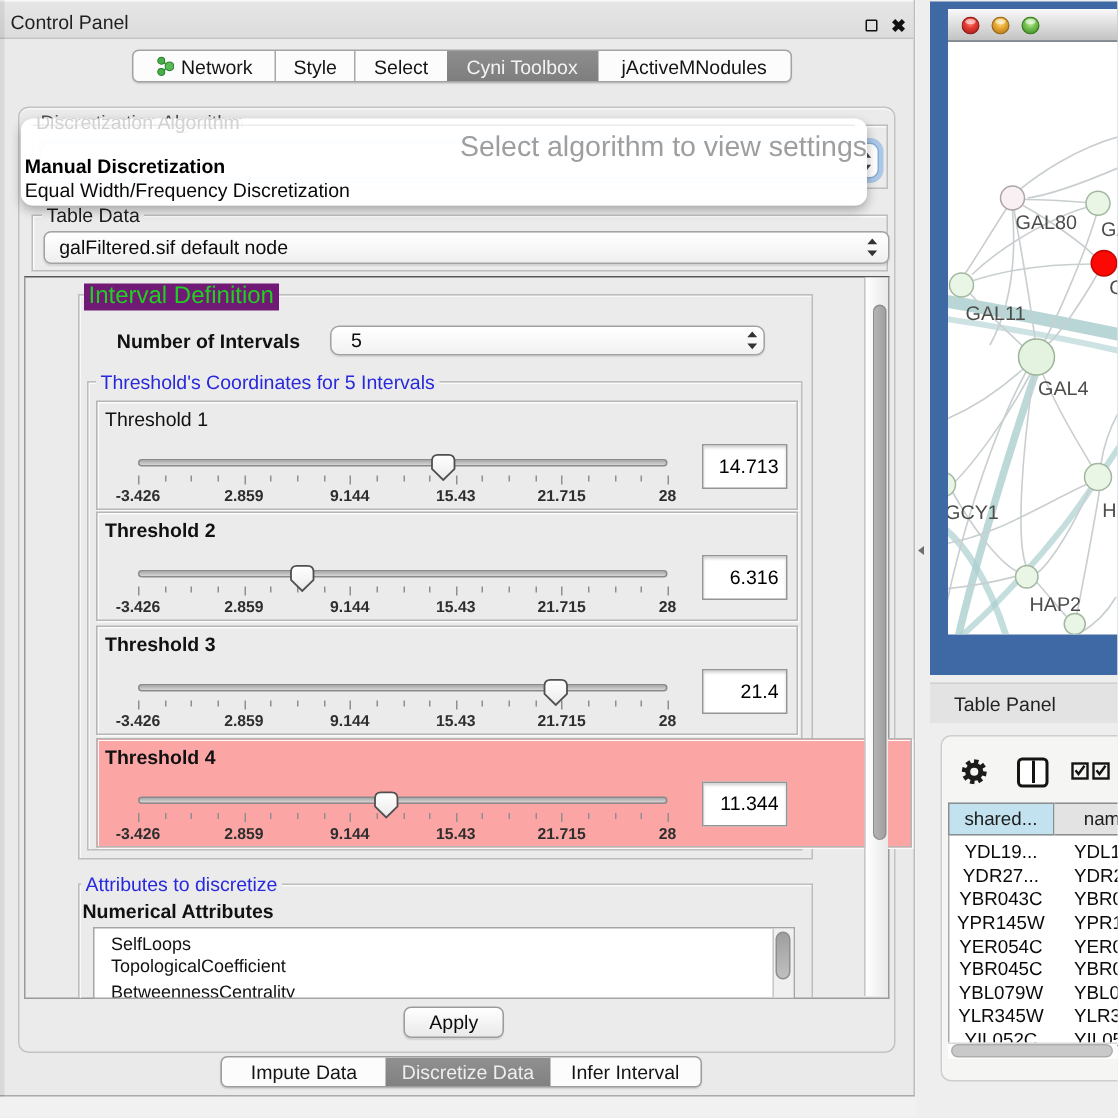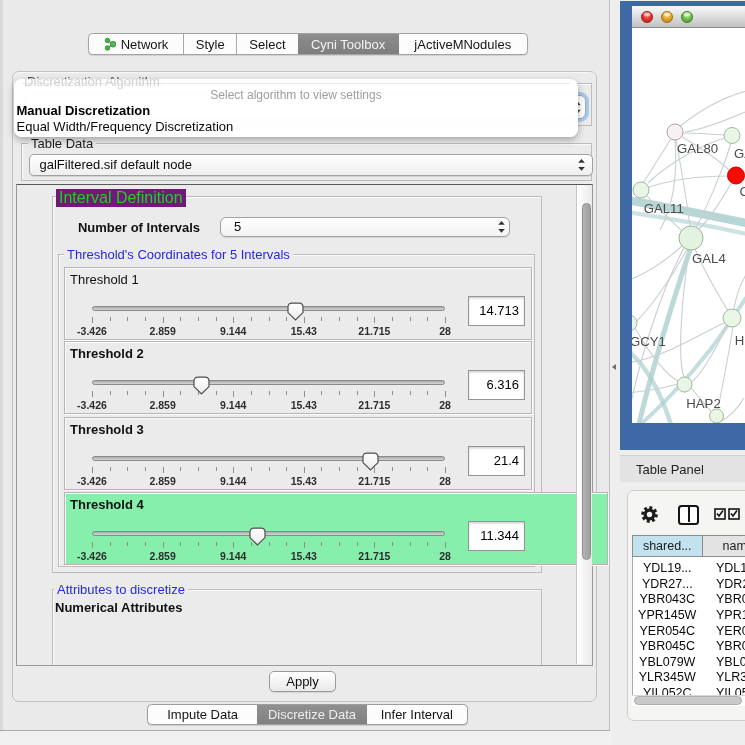--- a/index.html
+++ b/index.html
@@ -3,20 +3,25 @@
 * { margin:0; padding:0; box-sizing:border-box; }
 body { width:745px; height:745px; position:relative; overflow:hidden;
   font-family:"Liberation Sans",sans-serif; background:#f1f1f1; }
 .abs { position:absolute; }
 .seg { display:flex; align-items:center; justify-content:center; font-size:13px; color:#141414; height:100%; }
 </style></head>
 <body>
 
 <div class="abs" style="left:0;top:0;width:610px;height:731px;background:#eaeaea;border-right:1px solid #bcbcbc;border-bottom:1px solid #ababab">
 
+  <div class="abs" style="left:0;top:0;width:100%;height:26px;background:linear-gradient(#e6e6e6,#dcdcdc);border-top:1px solid #f8f8f8;border-bottom:1px solid #c2c2c2">
+    <div class="abs" style="left:7px;top:0;height:26px;display:flex;align-items:center;font-size:13px;color:#1f1f1f">Control Panel</div>
+    <div class="abs" style="left:577px;top:12px;width:8px;height:8px;border:1.5px solid #111;border-radius:1px"></div>
+    <div class="abs" style="left:594px;top:9px;font-size:12px;font-weight:700;color:#111">✖</div>
+  </div>
 
   <div class="abs" style="left:0;top:0;width:3px;height:731px;background:rgba(0,0,0,0.07)"></div>
 
   <div class="abs" style="left:88px;top:33px;width:440px;height:22px;background:#fcfcfc;border:1px solid #a3a3a3;border-radius:4.5px;display:flex;overflow:hidden;box-shadow:0 1px 1px rgba(0,0,0,0.12)">
     <div class="seg" style="width:94.5px">
       <svg width="12" height="14" viewBox="0 0 12 14" style="margin-right:5px">
           <path d="M3.5,3.5 L9,7.2 L3.5,11" stroke="#57a557" stroke-width="1.2" fill="none"></path>
           <circle cx="3.5" cy="3.5" r="2.3" fill="#46b046" stroke="#2e7d2e" stroke-width="0.7"></circle>
           <circle cx="3.5" cy="11" r="2.3" fill="#46b046" stroke="#2e7d2e" stroke-width="0.7"></circle>
           <circle cx="9" cy="7.2" r="2.9" fill="#55bb55" stroke="#2e7d2e" stroke-width="0.7"></circle>
@@ -183,21 +188,21 @@
           <linearGradient id="thg3" x1="0" y1="0" x2="0" y2="1">
             <stop offset="0" stop-color="#ffffff"></stop>
             <stop offset="0.55" stop-color="#f4f4f4"></stop>
             <stop offset="1" stop-color="#e8e8e8"></stop>
           </linearGradient>
         </defs>
         <path d="M1,5.2 Q1,1.2 5,1.2 L12,1.2 Q16,1.2 16,5.2 L16,10.6 L8.5,18 L1,10.6 Z" fill="url(#thg3)" stroke="#4f4f4f" stroke-width="1.2"></path>
       </svg>
   <div style="position:absolute;left:403.5px;top:27.5px;width:57px;height:30px;background:#fff;border:1px solid #959595;box-shadow:inset 0 1.5px 2px rgba(0,0,0,0.18);box-sizing:border-box;font-size:13px;color:#000;text-align:right;line-height:28px;padding-right:5px">21.4</div>
 </div>
-<div style="position:absolute;left:63.5px;top:492px;width:544px;height:72.5px;border:1px solid #b6b6b6;box-shadow:inset 1px 1px 0 #fbfbfb,1px 1px 0 #fbfbfb;background:#86efac">
+<div style="position:absolute;left:63.5px;top:492px;width:544px;height:72.5px;border:1px solid #b6b6b6;box-shadow:inset 1px 1px 0 #fbfbfb,1px 1px 0 #fbfbfb;background:#fca5a5">
   <div style="position:absolute;left:5.5px;top:4px;font-size:13px;font-weight:700;color:#111">Threshold 4</div>
   <div style="position:absolute;left:27.5px;top:37.5px;width:353px;height:5px;border-radius:3px;border:1px solid #8a8a8a;background:linear-gradient(#a9a9a9,#d6d6d6);box-sizing:border-box"></div>
   <div style="position:absolute;left:27.5px;top:48.5px;width:1px;height:6.5px;background:#8f8f8f"></div>
       <div style="position:absolute;left:45.1px;top:48.5px;width:1px;height:4px;background:#8f8f8f"></div>
       <div style="position:absolute;left:62.8px;top:48.5px;width:1px;height:4px;background:#8f8f8f"></div>
       <div style="position:absolute;left:80.4px;top:48.5px;width:1px;height:4px;background:#8f8f8f"></div>
       <div style="position:absolute;left:98.1px;top:48.5px;width:1px;height:6.5px;background:#8f8f8f"></div>
       <div style="position:absolute;left:115.8px;top:48.5px;width:1px;height:4px;background:#8f8f8f"></div>
       <div style="position:absolute;left:133.4px;top:48.5px;width:1px;height:4px;background:#8f8f8f"></div>
       <div style="position:absolute;left:151.0px;top:48.5px;width:1px;height:4px;background:#8f8f8f"></div>
@@ -229,37 +234,44 @@
           </linearGradient>
         </defs>
         <path d="M1,5.2 Q1,1.2 5,1.2 L12,1.2 Q16,1.2 16,5.2 L16,10.6 L8.5,18 L1,10.6 Z" fill="url(#thg4)" stroke="#4f4f4f" stroke-width="1.2"></path>
       </svg>
   <div style="position:absolute;left:403.5px;top:27.5px;width:57px;height:30px;background:#fff;border:1px solid #959595;box-shadow:inset 0 1.5px 2px rgba(0,0,0,0.18);box-sizing:border-box;font-size:13px;color:#000;text-align:right;line-height:28px;padding-right:5px">11.344</div>
 </div>
 
   <div class="abs" style="left:52px;top:589px;width:490px;height:76px;border:1px solid #bdbdbd;box-shadow:inset 1px 1px 0 #fafafa;border-bottom:none"></div>
   <div class="abs" style="left:54px;top:582px;background:#ebebeb;padding:0 3px;font-size:13px;color:#2828dc">Attributes to discretize</div>
   <div class="abs" style="left:55px;top:600px;font-size:13px;font-weight:700;color:#111">Numerical Attributes</div>
+  <div class="abs" style="left:62px;top:618px;width:468px;height:47.5px;background:#fff;border:1px solid #a5a5a5;overflow:hidden">
+    <div style="position:absolute;left:11px;top:2.5px;font-size:12px;color:#111">SelfLoops</div>
+    <div style="position:absolute;left:11px;top:18px;font-size:12px;color:#111">TopologicalCoefficient</div>
+    <div style="position:absolute;left:11px;top:35px;font-size:12px;color:#111">BetweennessCentrality</div>
+    <div style="position:absolute;right:0;top:0;width:14px;height:100%;background:#f0f0f0;border-left:1px solid #c8c8c8"></div>
+    <div style="position:absolute;right:2px;top:2px;width:10px;height:32px;border-radius:5px;background:linear-gradient(#9e9e9e,#c0c0c0);border:1px solid #8e8e8e"></div>
+  </div>
 
   <div class="abs" style="left:576px;top:185px;width:16px;height:479px;background:linear-gradient(90deg,#ffffff,#e9e9e9);border-left:1px solid #c6c6c6"></div>
   <div class="abs" style="left:582px;top:203px;width:9px;height:357px;border-radius:4.5px;background:linear-gradient(90deg,#b4b4b4,#a0a0a0);border:1px solid #8f8f8f"></div>
 
   <div class="abs" style="left:269px;top:671px;width:67px;height:21px;background:linear-gradient(#ffffff,#e9e9e9);border:1px solid #9b9b9b;border-radius:5px;display:flex;align-items:center;justify-content:center;font-size:13px;color:#0c0c0c;box-shadow:0 1px 1px rgba(0,0,0,0.1)">Apply</div>
 
   <div class="abs" style="left:147px;top:704px;width:321px;height:21px;background:#fcfcfc;border:1px solid #9d9d9d;border-radius:4.5px;display:flex;overflow:hidden;box-shadow:0 1px 1px rgba(0,0,0,0.12)">
     <div class="seg" style="width:110px">Impute Data</div>
     <div class="seg" style="width:110px;background:linear-gradient(#909090,#818181);color:#eeeeee">Discretize Data</div>
     <div class="seg" style="width:101px">Infer Interval</div>
   </div>
 </div>
 
 <div class="abs" style="left:14px;top:78.5px;width:564px;height:58px;background:rgba(255,255,255,0.97);border-radius:8px;box-shadow:0 3px 7px rgba(0,0,0,0.3);z-index:30">
   <div class="abs" style="left:8px;top:4.5px;width:548px;height:1px;background:#ececec"></div>
   <div class="abs" style="left:10px;top:-4.5px;font-size:13px;color:#d2d2d2;clip-path:inset(4.5px 0 0 0)">Discretization Algorithm</div>
-  <div class="abs" style="left:0;top:9px;width:100%;text-align:center;font-size:12px;color:#9e9e9e">Select algorithm to view settings</div>
+  <div class="abs" style="left:0;top:9px;width:100%;text-align:right;font-size:19px;color:#9e9e9e">Select algorithm to view settings</div>
   <div class="abs" style="left:2.5px;top:24.5px;font-size:13px;font-weight:700;color:#000">Manual Discretization</div>
   <div class="abs" style="left:2.5px;top:40px;font-size:13px;color:#0a0a0a">Equal Width/Frequency Discretization</div>
 </div>
 
 <div class="abs" style="left:611px;top:0;width:134px;height:745px;background:#eeeeee"></div>
 <div class="abs" style="left:612px;top:364px;width:0;height:0;border-top:3.5px solid transparent;border-bottom:3.5px solid transparent;border-right:4.5px solid #6e6e6e"></div>
 
 <div class="abs" style="left:620px;top:1px;width:125px;height:449px;background:#3e69a5"></div>
 <div class="abs" style="left:632px;top:6px;width:113px;height:22px;background:linear-gradient(#f9f9f9,#c2c2c2);border-bottom:1px solid #8a8a8a">
   <svg class="abs" style="left:9px;top:5px" width="70" height="12" viewBox="0 0 70 12">

